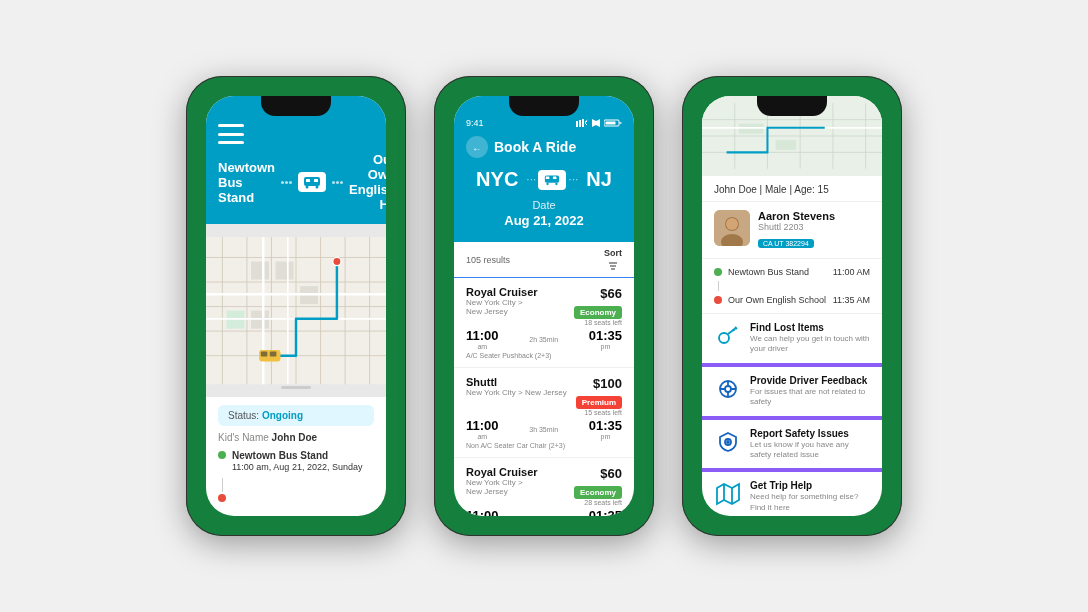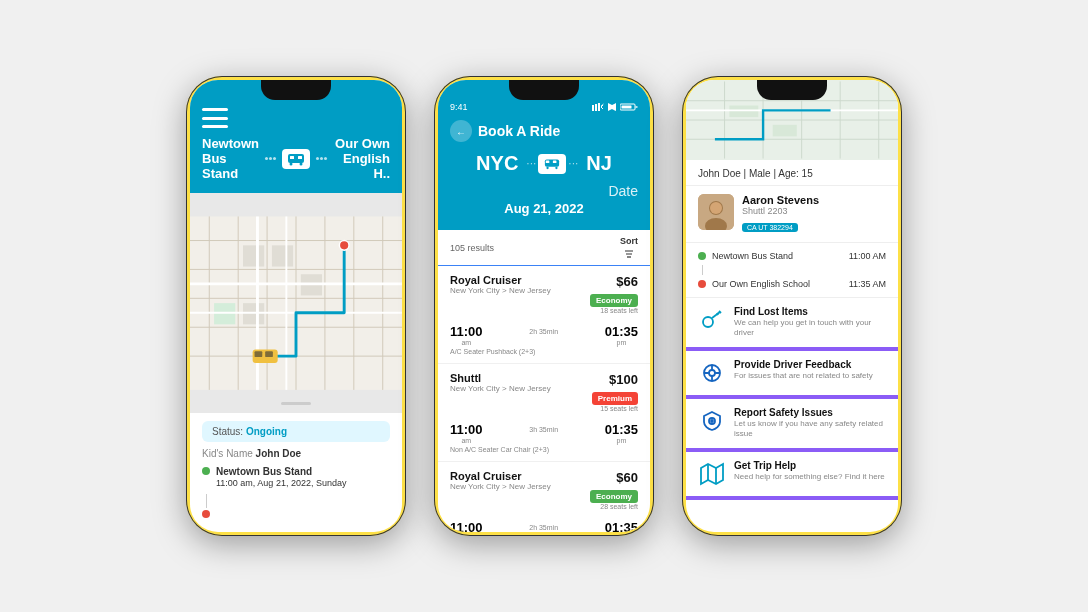--- a/index.html
+++ b/index.html
@@ -17,23 +17,23 @@
       display: flex;
       gap: 28px;
       align-items: center;
       justify-content: center;
     }
 
     
     .phone {
       width: 220px;
       height: 460px;
-      background: #fde047;
+      background: #15803d;
       border-radius: 36px;
-      padding: 4px;
+      padding: 20px;
       box-shadow: 0 8px 32px rgba(0,0,0,0.35), inset 0 0 0 1px #333;
       position: relative;
     }
     .phone-screen {
       width: 100%;
       height: 100%;
       border-radius: 28px;
       overflow: hidden;
       background: #fff;
       position: relative;
@@ -207,23 +207,23 @@
     }
     .p2-bus-icon {
       width: 28px; height: 20px;
       background: white;
       border-radius: 4px;
       display: flex;
       align-items: center;
       justify-content: center;
     }
     .p2-date-label {
-      text-align: right;
+      text-align: center;
       color: rgba(255,255,255,0.85);
-      font-size: 14px;
+      font-size: 11px;
       margin-bottom: 2px;
     }
     .p2-date {
       text-align: center;
       color: white;
       font-size: 13px;
       font-weight: 600;
     }
     .p2-results-bar {
       display: flex;
@@ -277,21 +277,20 @@
       align-items: center;
       gap: 4px;
       margin-bottom: 2px;
     }
     .p2-time {
       text-align: center;
     }
     .p2-time-val {
       font-size: 13px;
       font-weight: 700;
-      margin-top: 8px;
     }
     .p2-time-period {
       font-size: 7px;
       color: #888;
     }
     .p2-duration {
       font-size: 7px;
       color: #888;
       flex: 1;
       text-align: center;

